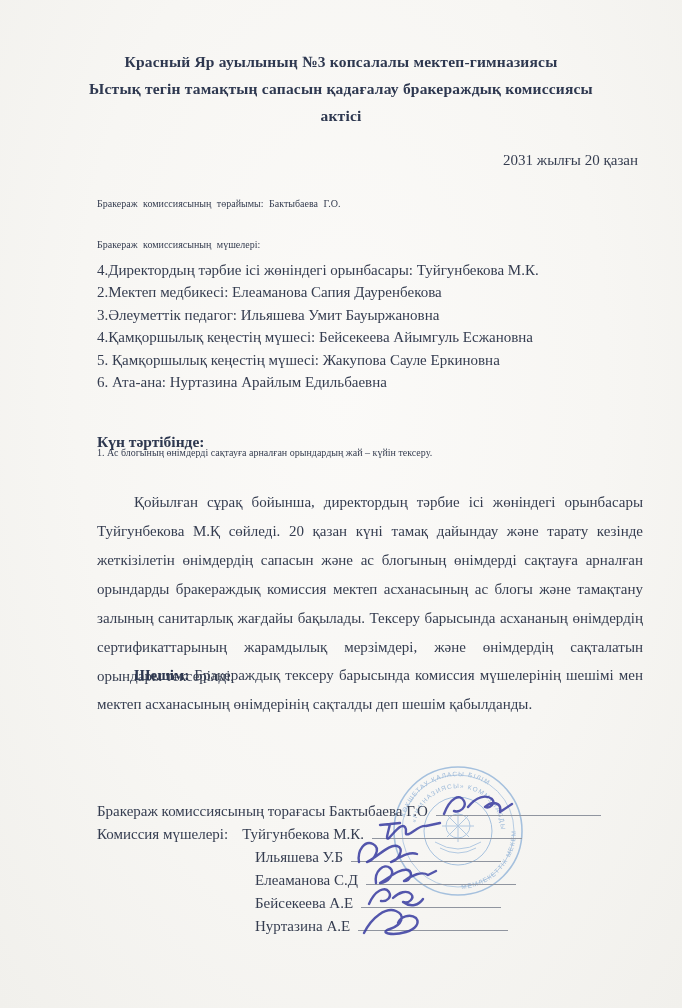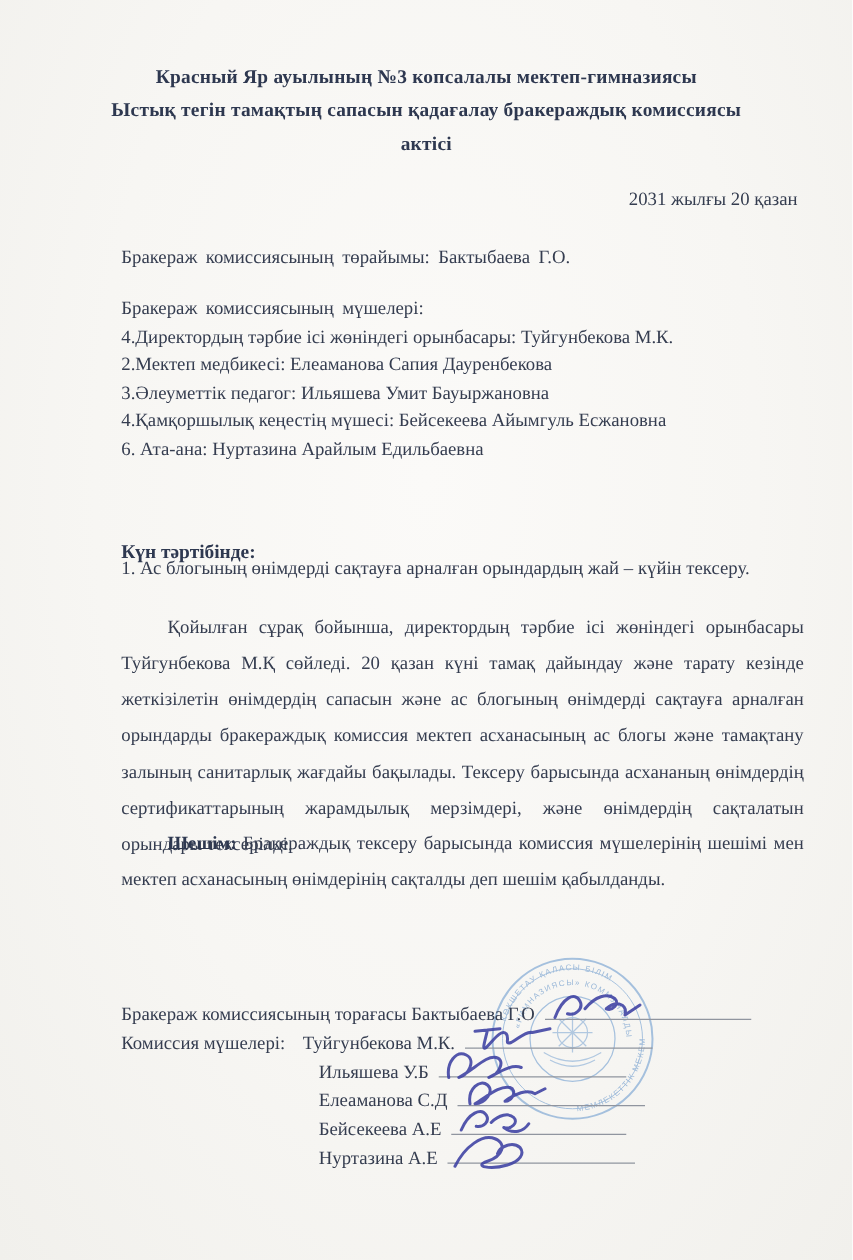--- a/index.html
+++ b/index.html
@@ -13,21 +13,21 @@
   }
 
   .title-block {
     position:absolute; top:48px; left:36px; right:36px;
     text-align:center; font-weight:bold; font-size:15.5px; line-height:27px;
     color:#2e3850; letter-spacing:.2px;
   }
 
   .date-line { position:absolute; top:152px; right:44px; font-size:15px; }
 
-  .line { position:absolute; left:97px; font-size:15px; white-space:nowrap; }
+  .line { position:absolute; left:97px; font-size:10px; white-space:nowrap; }
   .chair-line   { top:198px; word-spacing:3px; }
   .members-head { top:239px; word-spacing:3px; }
 
   .members-list { position:absolute; left:97px; top:259px; font-size:15px; line-height:22.4px; }
 
   .agenda-head { top:413px; font-weight:bold; font-size:15.5px; color:#2e3850;margin-top:20px; }
   .agenda-item { top:447px; }
 
   .par {
     position:absolute; left:97px; width:546px;
@@ -74,20 +74,21 @@
   <div class="date-line">2031 жылғы  20 қазан</div>
 
   <div class="line chair-line">Бракераж  комиссиясының  төрайымы: Бактыбаева Г.О.</div>
   <div class="line members-head">Бракераж  комиссиясының мүшелері:</div>
 
   <div class="members-list">
     <div>4.Директордың  тәрбие  ісі  жөніндегі орынбасары: Туйгунбекова М.К.</div>
     <div>2.Мектеп медбикесі: Елеаманова Сапия Дауренбекова</div>
     <div>3.Әлеуметтік педагог: Ильяшева Умит Бауыржановна</div>
     <div>4.Қамқоршылық кеңестің мүшесі: Бейсекеева Айымгуль Есжановна</div>
+    <div>5. Қамқоршылық кеңестің мүшесі: Жакупова Сауле Еркиновна</div>
     <div>6. Ата-ана: Нуртазина  Арайлым Едильбаевна</div>
   </div>
 
   <div class="line agenda-head">Күн тәртібінде:</div>
   <div class="line agenda-item">1. Ас блогының өнімдерді сақтауға арналған орындардың жай – күйін тексеру.</div>
 
   <p class="par par-body">Қойылған сұрақ бойынша, директордың тәрбие ісі жөніндегі орынбасары Туйгунбекова М.Қ сөйледі. 20 қазан күні тамақ дайындау және тарату кезінде жеткізілетін өнімдердің сапасын және ас блогының өнімдерді сақтауға арналған орындарды бракераждық комиссия мектеп асханасының ас блогы және тамақтану залының санитарлық жағдайы бақылады. Тексеру барысында асхананың өнімдердің сертификаттарының жарамдылық мерзімдері, және өнімдердің сақталатын орындары тексерілді.</p>
 
   <p class="par par-decision"><b>Шешім:</b> <span>Бракераждық тексеру барысында комиссия мүшелерінің шешімі мен мектеп асханасының өнімдерінің сақталды деп шешім қабылданды.</span></p>
 

